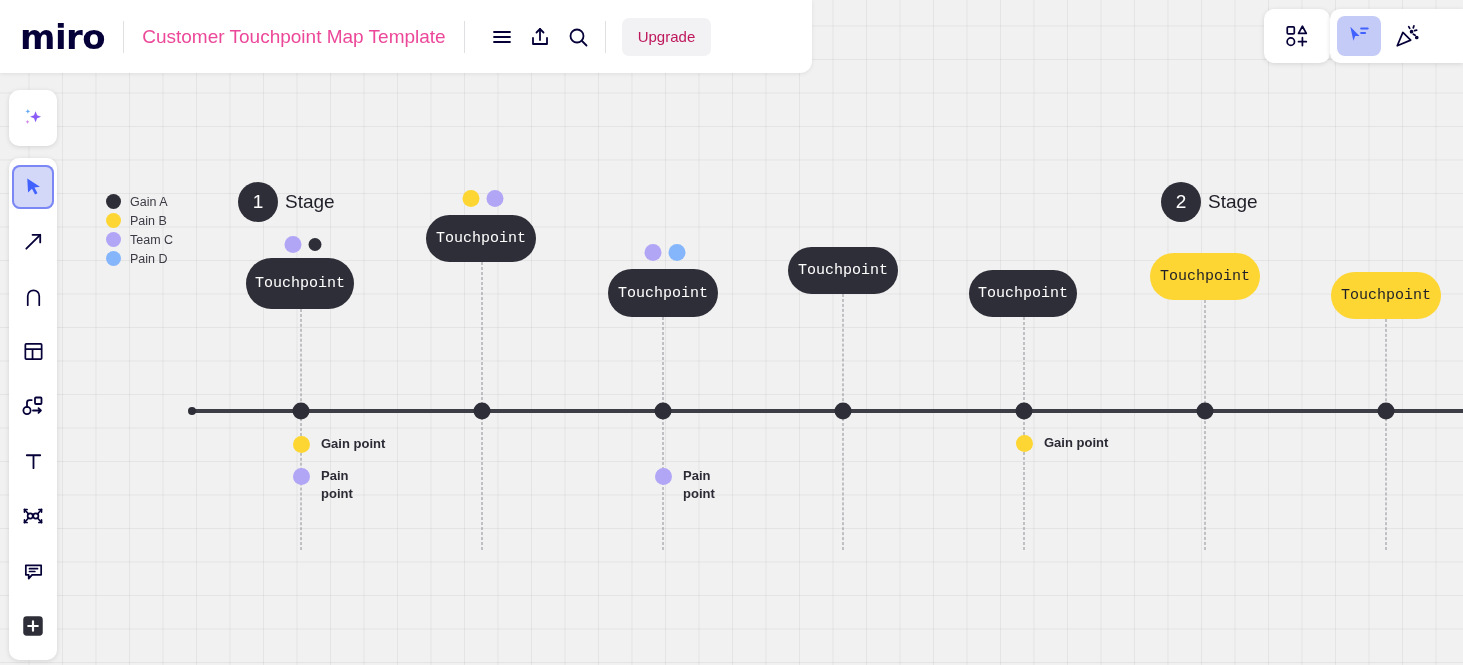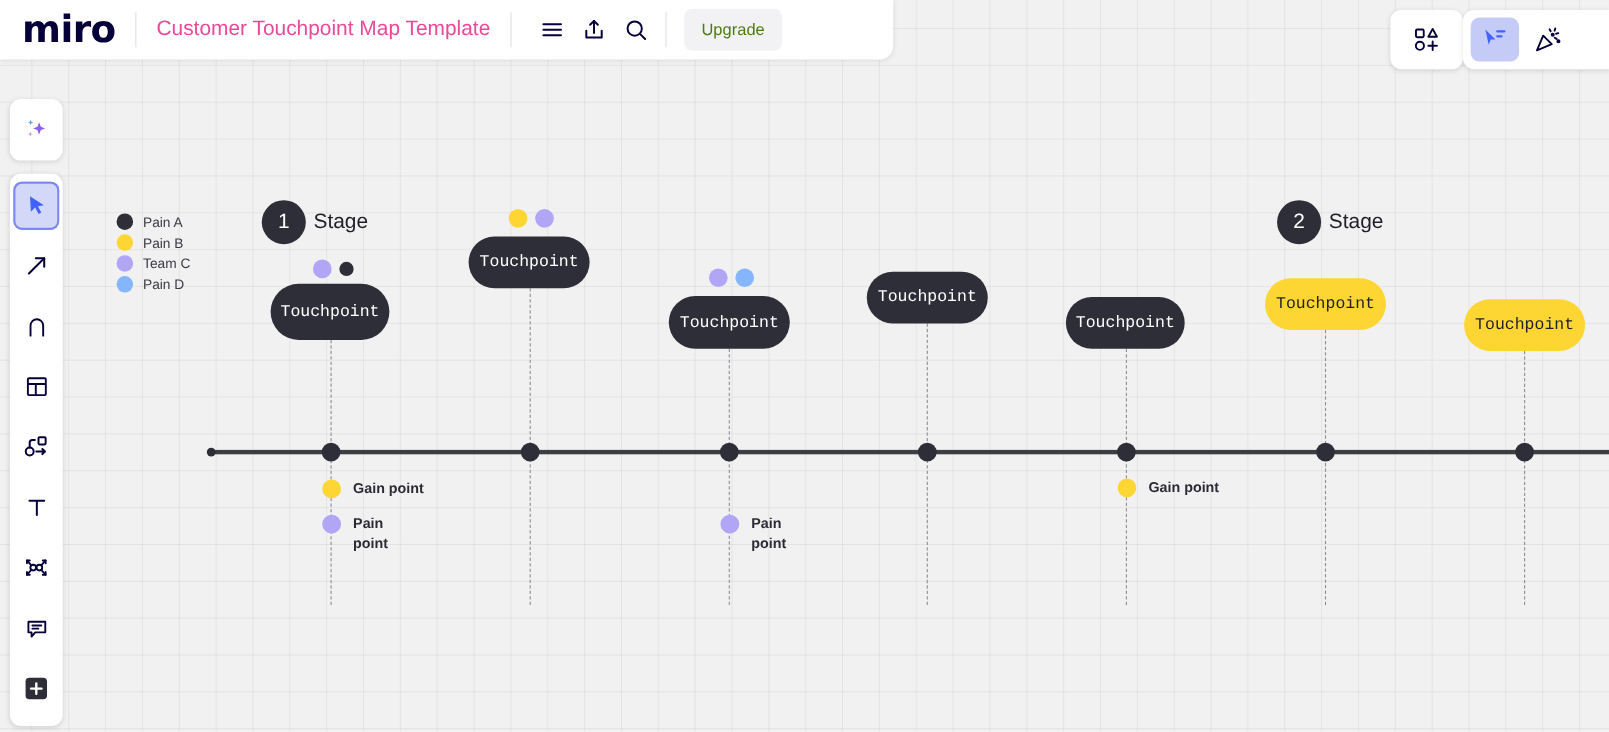--- a/index.html
+++ b/index.html
@@ -28,21 +28,21 @@
       linear-gradient(to right, rgba(0,0,0,0.055) 1px, transparent 1px),
       linear-gradient(to bottom, rgba(0,0,0,0.055) 1px, transparent 1px);
     background-size: 33.5px 33.5px;
     background-position: -5px -8px;
   }
 
   
   #header {
     position: absolute;
     left: 0; top: 0;
-    width: 812px; height: 54px;
+    width: 812px; height: 73px;
     background: #ffffff;
     border-bottom-right-radius: 12px;
     display: flex;
     align-items: center;
     box-shadow: 0 1px 4px rgba(0,0,0,0.08);
     z-index: 40;
   }
   #logo {
     margin-left: 20px;
     font-size: 34px;
@@ -69,21 +69,21 @@
     cursor: pointer;
   }
   #upgrade-btn {
     margin-left: 6px;
     height: 38px;
     padding: 0 16px;
     background: #f2f2f4;
     border: none;
     border-radius: 7px;
     font-size: 15px;
-    color: #4d7c0f;
+    color: #be185d;
     font-family: "Liberation Sans", sans-serif;
     cursor: pointer;
     display: flex; align-items: center;
   }
 
   
   #tr-group-a {
     position: absolute;
     right: 133px; top: 9px;
     width: 66px; height: 54px;
@@ -342,21 +342,21 @@
       </div>
       <div class="gp" style="left: 1016px; top: 434px;">
         <div class="gp-dot" style="background: rgb(253, 214, 51);"></div>
         <div class="gp-label">Gain point</div>
       </div>
     </div>
 
   <div id="legend">
       <div class="legend-row">
         <div class="legend-dot" style="background: rgb(46, 46, 56);"></div>
-        <div class="legend-label">Pain A</div>
+        <div class="legend-label">Gain A</div>
       </div>
       <div class="legend-row">
         <div class="legend-dot" style="background: rgb(253, 214, 51);"></div>
         <div class="legend-label">Pain B</div>
       </div>
       <div class="legend-row">
         <div class="legend-dot" style="background: rgb(177, 165, 246);"></div>
         <div class="legend-label">Team C</div>
       </div>
       <div class="legend-row">

